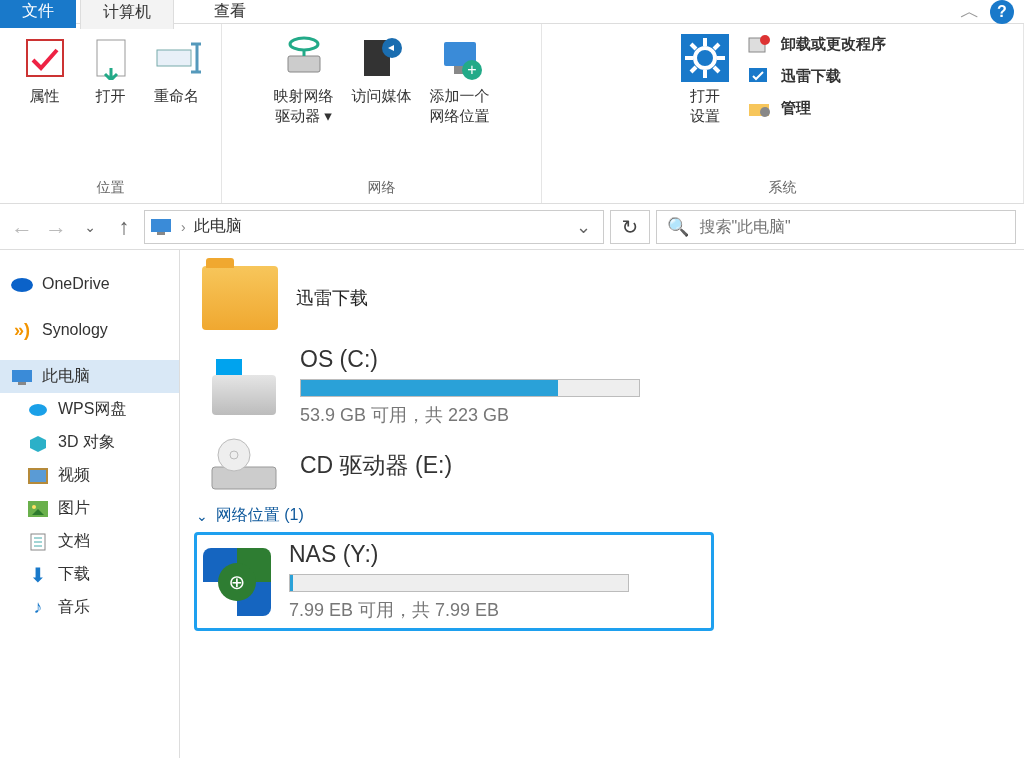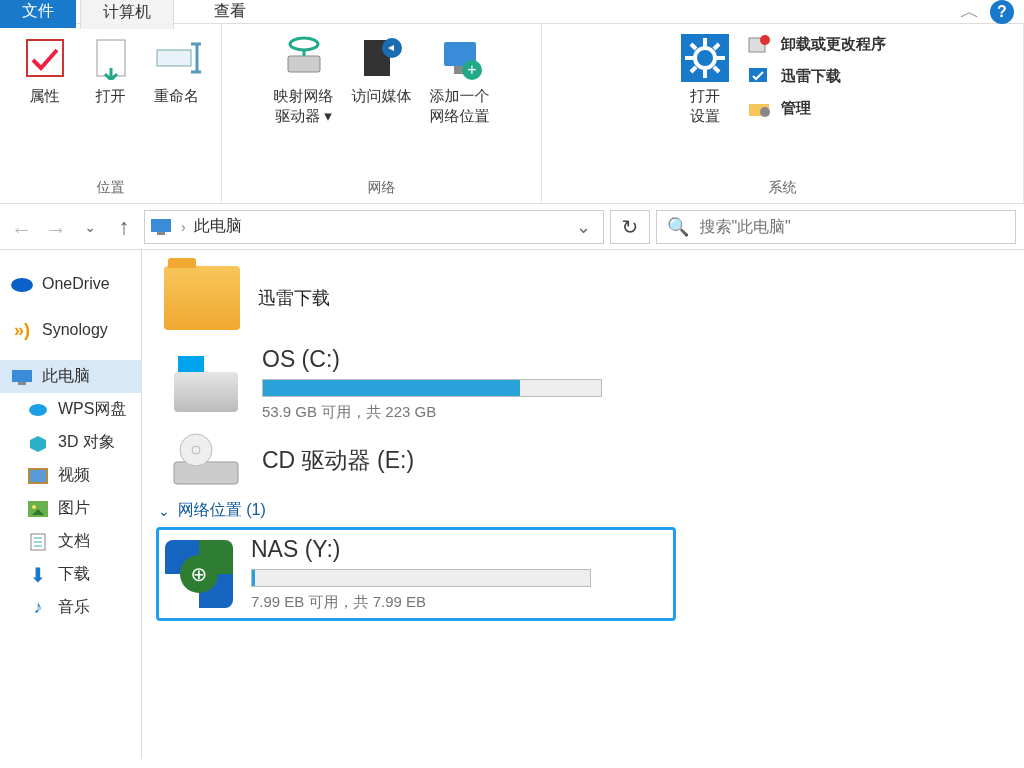--- a/index.html
+++ b/index.html
@@ -31,21 +31,21 @@
 .addr { flex: 1; display: flex; align-items: center; border: 1px solid #ccc; height: 34px; padding: 0 4px; gap: 8px; }
 .addr .pc-ico { width: 24px; height: 20px; }
 .addr .crumb { font-size: 16px; }
 .addr .chev { margin-left: auto; color: #666; font-size: 18px; padding: 0 8px; }
 .refresh { width: 40px; height: 34px; border: 1px solid #ccc; display: flex; align-items: center; justify-content: center; font-size: 20px; color: #444; cursor: pointer; }
 .search { width: 360px; height: 34px; border: 1px solid #ccc; display: flex; align-items: center; padding: 0 10px; gap: 10px; color: #888; }
 .search .sico2 { font-size: 18px; color: #888; }
 .search input { border: none; outline: none; font-size: 16px; flex: 1; color: #666; }
 
 .body-split { display: flex; height: calc(768px - 34px - 180px - 46px); }
-.sidebar { width: 142px; border-right: 1px solid #ddd; overflow: hidden; padding-top: 18px; }
+.sidebar { width: 180px; border-right: 1px solid #ddd; overflow: hidden; padding-top: 18px; }
 .side-item { display: flex; align-items: center; gap: 8px; padding: 6px 10px; font-size: 16px; cursor: pointer; white-space: nowrap; }
 .side-item.selected { background: #d9e8f6; }
 .side-item.child { padding-left: 26px; }
 .side-ico { width: 24px; height: 20px; display: flex; align-items: center; justify-content: center; flex-shrink: 0; }
 
 .content { flex: 1; position: relative; overflow-y: auto; padding: 10px 14px 20px 14px; }
 .content::-webkit-scrollbar { width: 18px; }
 .content::-webkit-scrollbar-track { background: #f0f0f0; }
 .content::-webkit-scrollbar-thumb { background: #c0c0c0; }
 
@@ -54,21 +54,21 @@
 .folder-ico::before { content: ""; position: absolute; top: -8px; left: 4px; width: 28px; height: 10px; background: #f0a830; border-radius: 3px 3px 0 0; }
 .item-title { font-size: 18px; color: #222; }
 .drive-block { margin-left: 12px; margin-top: 10px; display: flex; align-items: center; gap: 18px; }
 .drive-ico { width: 76px; height: 56px; position: relative; }
 .hdd { width: 64px; height: 40px; background: linear-gradient(#e5e5e5,#bcbcbc); border-radius: 4px; position: absolute; bottom: 0; left: 6px; }
 .winlogo { position: absolute; top: 0; left: 10px; width: 26px; height: 26px; background: #00a3ee; }
 .drive-info { display: flex; flex-direction: column; gap: 6px; min-width: 380px; }
 .drive-name { font-size: 23px; }
 .bar { width: 340px; height: 18px; border: 1px solid #bcbcbc; background: #eee; }
 .bar .fill { height: 100%; background: #2aa1d8; }
-.drive-sub { font-size: 15px; color: #777; }
+.drive-sub { font-size: 18px; color: #777; }
 
 .cd-ico circle { fill: #eee; stroke: #bbb; stroke-width: 1; }
 
 .section-hdr { display: flex; align-items: center; gap: 8px; color: #105a9c; font-size: 16px; margin: 12px 0 6px 2px; cursor: pointer; }
 .section-hdr .chev2 { font-size: 14px; }
 
 .selected-box { border: 3px solid #1ea0ef; border-radius: 4px; padding: 6px; display: flex; align-items: center; gap: 18px; width: 520px; }
 .net-ico { width: 68px; height: 68px; border-radius: 8px; background: conic-gradient(#2e7d32 0 25%, #1565c0 25% 50%, #fff 50% 75%, #1565c0 75% 100%); position: relative; display: flex; align-items: center; justify-content: center; }
 .net-ico .globe { width: 38px; height: 38px; border-radius: 50%; background: #2e7d32; display: flex; align-items: center; justify-content: center; color: #fff; font-size: 20px; }
 

